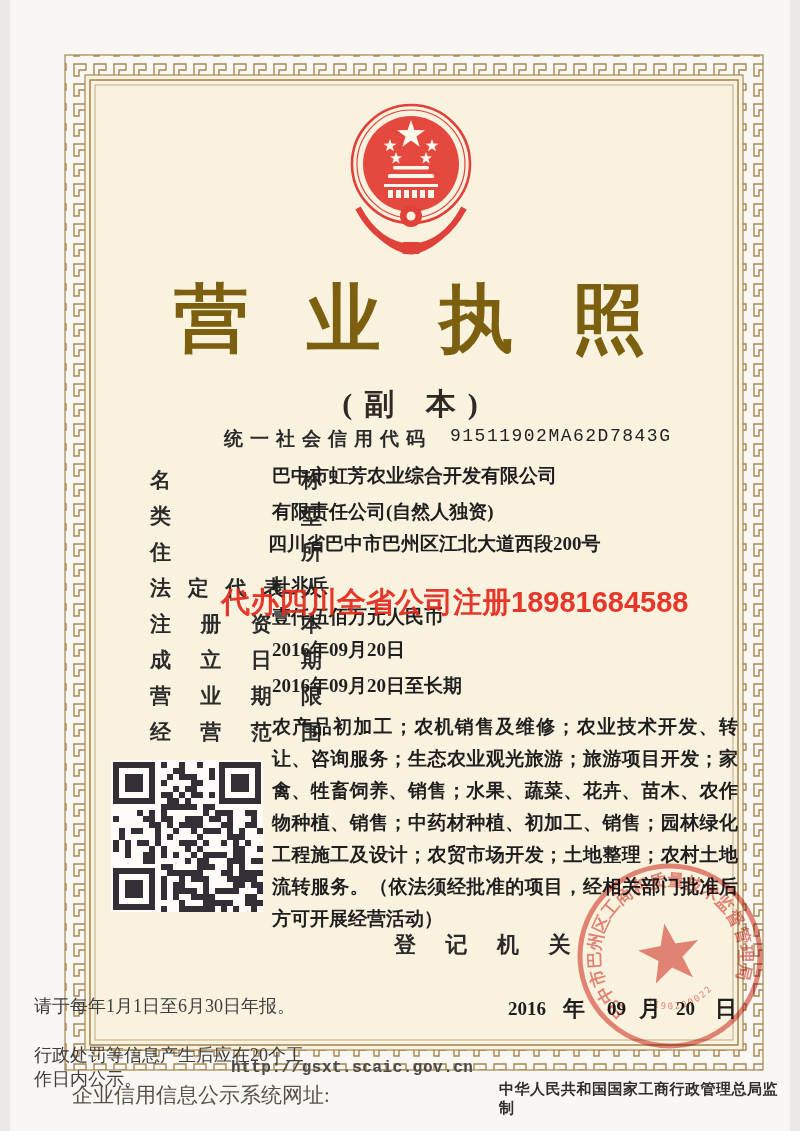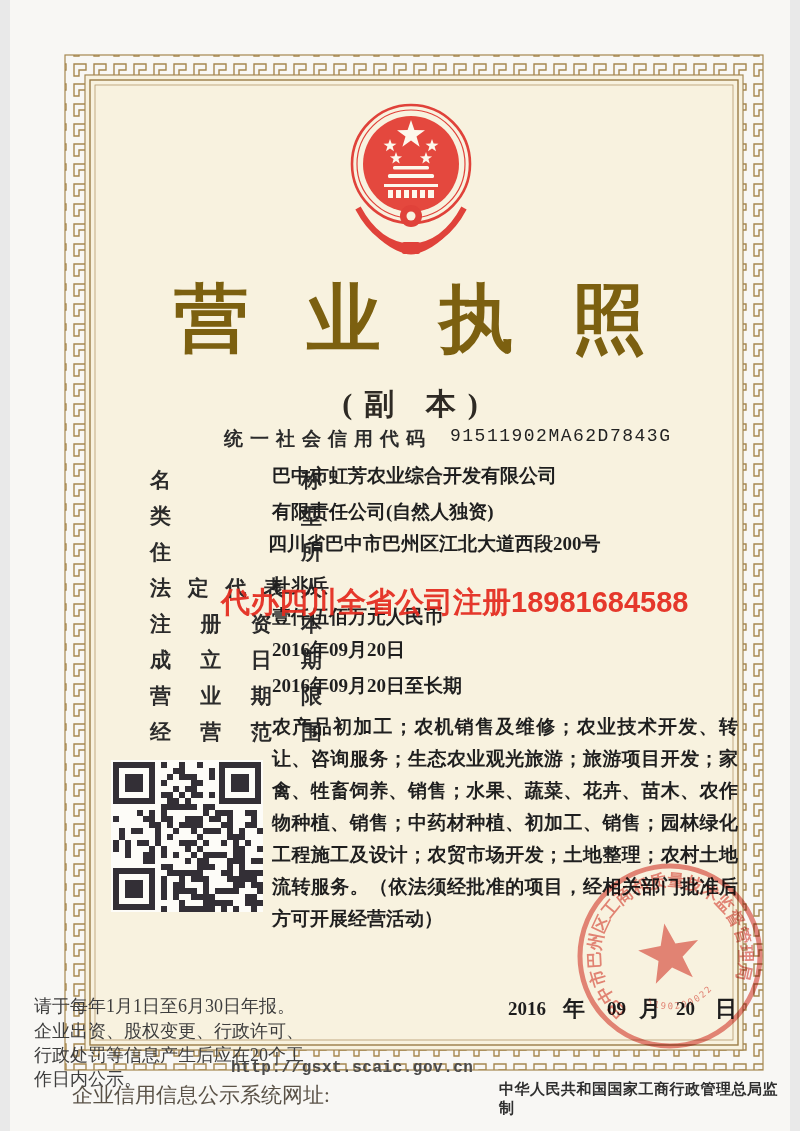--- a/index.html
+++ b/index.html
@@ -318,20 +318,21 @@
         <rect x="80" y="146" width="6" height="6"></rect>
         <rect x="86" y="146" width="6" height="6"></rect>
         <rect x="92" y="146" width="6" height="6"></rect>
         <rect x="98" y="146" width="6" height="6"></rect>
         <rect x="110" y="146" width="6" height="6"></rect>
         <rect x="122" y="146" width="6" height="6"></rect>
         <rect x="140" y="146" width="6" height="6"></rect>
       </g>
   </svg>
 
+  <div class="abs registry" style="left:384px;top:930px;">登 记 机 关</div>
 
   <span class="abs d-num" style="left:498px;top:998px;">2016</span>
   <span class="abs d-unit" style="left:553px;top:994px;">年</span>
   <span class="abs d-num" style="left:597px;top:998px;">09</span>
   <span class="abs d-unit" style="left:629px;top:994px;">月</span>
   <span class="abs d-num" style="left:666px;top:998px;">20</span>
   <span class="abs d-unit" style="left:705px;top:994px;">日</span>
 
   <svg id="stamp-svg" class="abs" style="left:560px;top:856px;" width="200" height="200" viewBox="0 0 200 200">
     <g transform="rotate(-10 100 100)">
@@ -342,21 +343,20 @@
       </text>
       <path d="M100,67 107.5,88.6 130.4,89.1 112.2,103 118.8,124.9 100,111.8 81.2,124.9 87.8,103 69.6,89.1 92.5,88.6 Z" fill="#e57a72"></path>
       <path id="seal-barc" d="M 62,138 A 55,55 0 0 0 138,138" fill="none"></path>
       <text font-size="9" fill="#e57a72" font-family="DejaVu Sans Mono, monospace" letter-spacing="2">
         <textPath href="#seal-barc" startOffset="8">5190200022</textPath>
       </text>
     </g>
   </svg>
 
   <div class="abs foot-line" style="left:24px;top:994px;">请于每年1月1日至6月30日年报。</div>
-  <div class="abs foot-line" style="left:24px;top:1019px;">企业出资、股权变更、行政许可、</div>
   <div class="abs foot-line" style="left:24px;top:1043px;">行政处罚等信息产生后应在20个工</div>
   <div class="abs foot-line" style="left:24px;top:1067px;">作日内公示。</div>
   <div class="abs site-label" style="left:62px;top:1081px;">企业信用信息公示系统网址:</div>
   <div class="abs made-by" style="left:489px;top:1080px;">中华人民共和国国家工商行政管理总局监制</div>
 
   <div class="abs site-url" style="left:221px;top:1059px;">http://gsxt.scaic.gov.cn</div>
 
 </div>
 
 </body></html>

